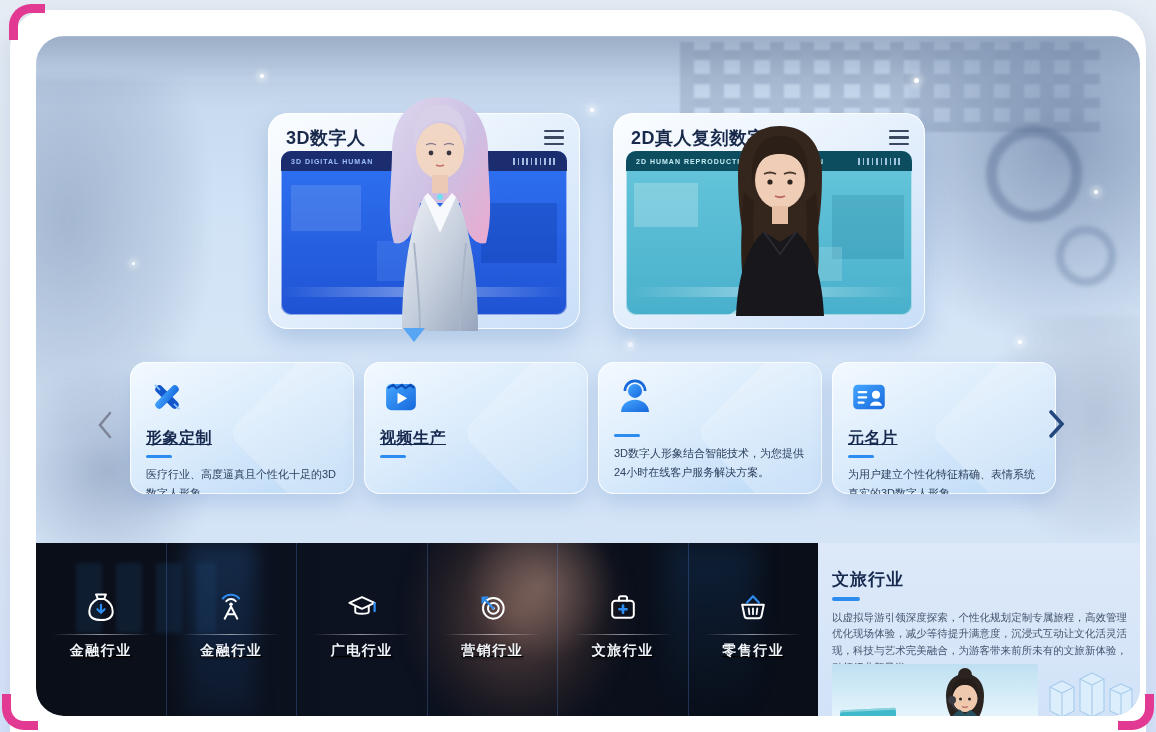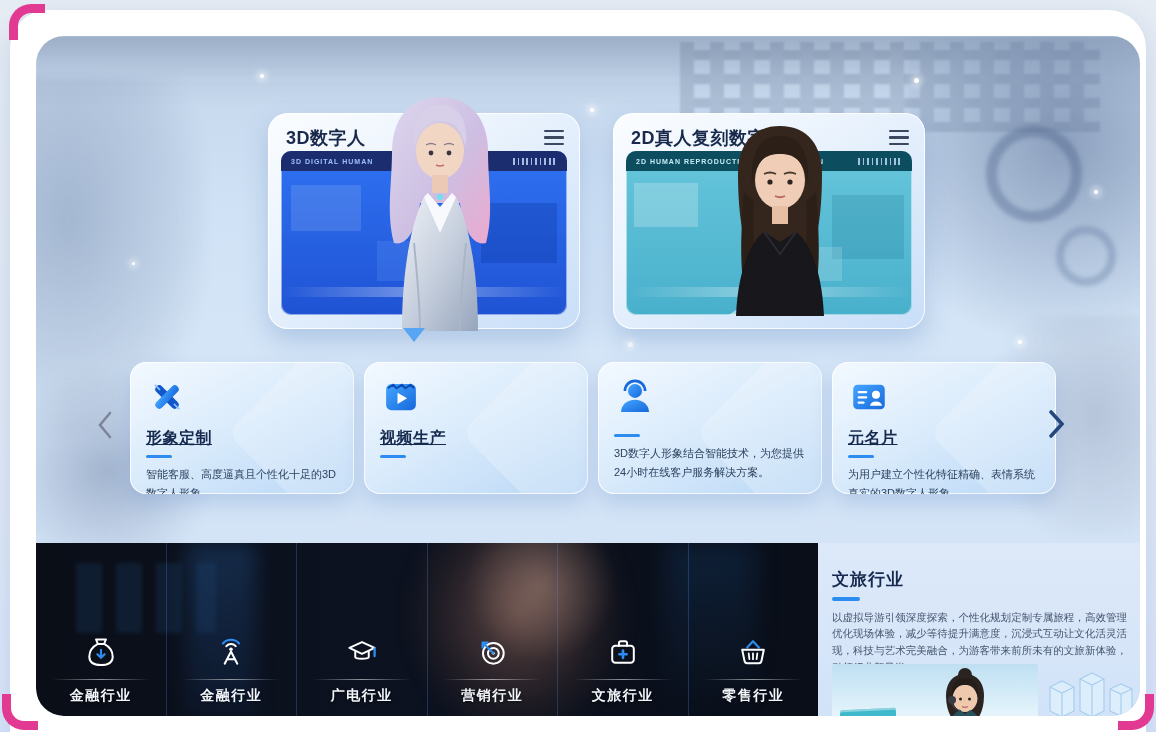--- a/index.html
+++ b/index.html
@@ -113,22 +113,22 @@
   .face-hi { position:absolute; left:430px; top:-10px; width:150px; height:130px;
     background:radial-gradient(ellipse at 50% 40%,rgba(225,180,160,.35),transparent 70%); filter:blur(5px); }
   .cy-glow { position:absolute; left:150px; top:0; width:70px; height:173px;
     background:linear-gradient(180deg,rgba(60,150,255,.2),rgba(40,110,220,.08)); filter:blur(10px); }
   .cy-glow2 { position:absolute; left:630px; top:0; width:90px; height:173px;
     background:linear-gradient(180deg,rgba(40,120,210,.16),transparent); filter:blur(12px); }
   .strip-panels { position:absolute; left:40px; top:20px; width:140px; height:70px; opacity:.25;
     background:repeating-linear-gradient(90deg,#1f4a78 0 26px,transparent 26px 40px); filter:blur(2px); }
 
   .industries { position:absolute; left:0; top:0; width:100%; height:173px; display:flex; }
-  .ind { flex:1; display:flex; flex-direction:column; align-items:center; justify-content:flex-end;
-    padding-bottom:11px; position:relative; cursor:pointer; }
+  .ind { flex:1; display:flex; flex-direction:column; align-items:center; justify-content:center;
+    padding-bottom:11px; position:relative; cursor:pointer;text-decoration:underline; }
   .ind:not(:last-child) { border-right:1px solid rgba(86,140,230,.28); }
   .ind-icon { width:36px; height:36px; }
   .ind-line { width:98px; height:1px; margin:9px 0 7px;
     background:linear-gradient(90deg,transparent,rgba(255,255,255,.55),transparent); }
   .ind-label { font-size:14px; font-weight:bold; color:#f2f6fb; letter-spacing:1.5px;
     text-shadow:0 1px 3px rgba(0,0,0,.6); }
 </style>
 </head>
 <body>
 
@@ -253,21 +253,21 @@
                 <stop offset="0" stop-color="#45a6ff"></stop>
                 <stop offset="1" stop-color="#1668dc"></stop>
               </linearGradient>
             </defs>
           <rect x="7" y="19.5" width="34" height="9" rx="4.5" transform="rotate(45 24 24)" fill="#1157c9"></rect>
           <rect x="7" y="19.5" width="34" height="9" rx="4.5" transform="rotate(-45 24 24)" fill="url(#fg1)"></rect>
           <path d="M10 10 l6 6 M32 32 l6 6" stroke="#8ec6ff" stroke-width="2"></path>
         </svg>
         <div class="feat-title">形象定制</div>
         <div class="feat-line"></div>
-        <div class="feat-desc">智能客服、高度逼真且个性化十足的3D数字人形象。</div>
+        <div class="feat-desc">医疗行业、高度逼真且个性化十足的3D数字人形象。</div>
       </div>
 
       <div class="feat-card" style="left:328px">
         <svg class="feat-icon" viewBox="0 0 48 48">
           <defs>
               <linearGradient id="fg2" x1="0" y1="0" x2="1" y2="1">
                 <stop offset="0" stop-color="#45a6ff"></stop>
                 <stop offset="1" stop-color="#1668dc"></stop>
               </linearGradient>
             </defs>

